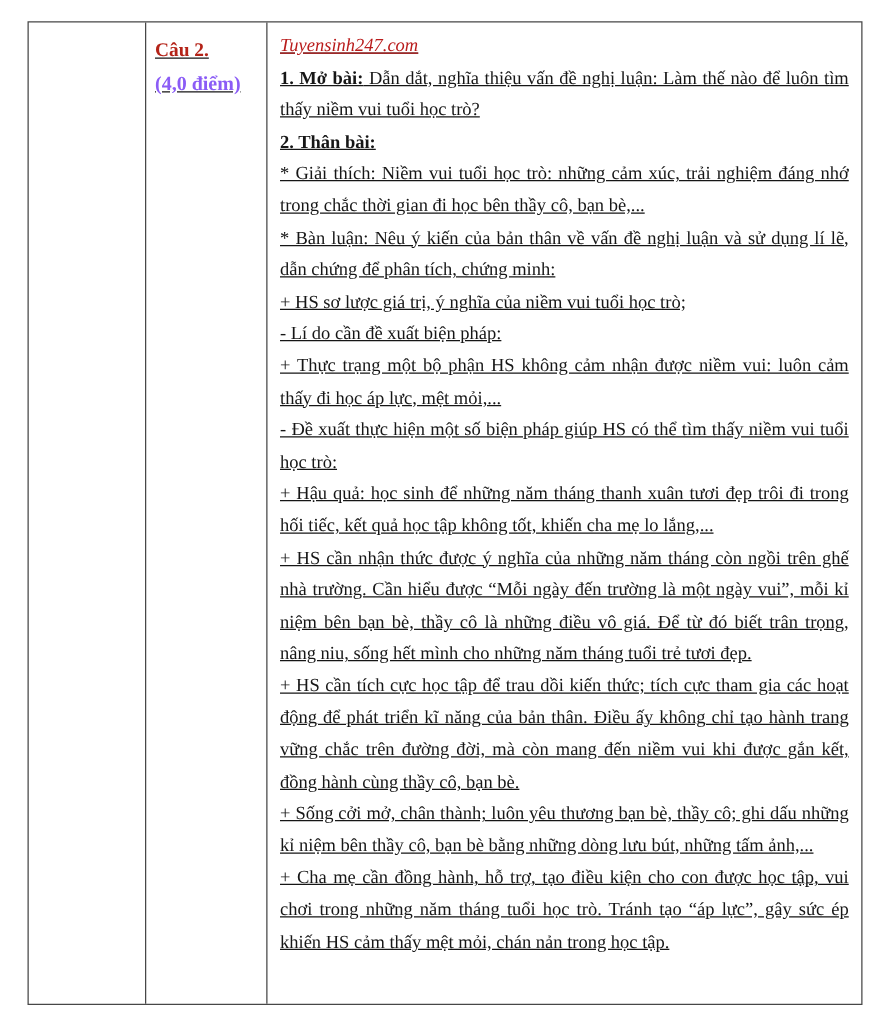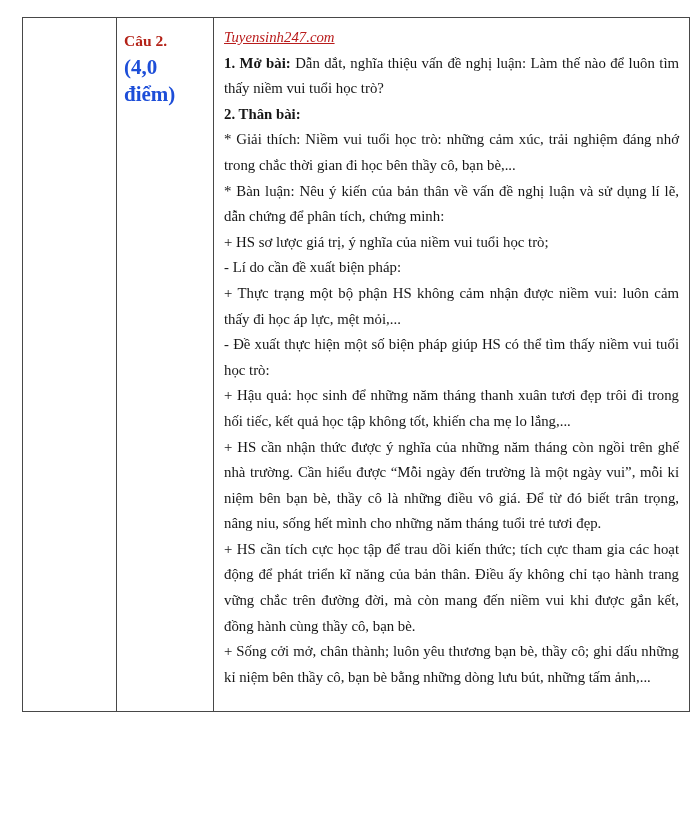--- a/index.html
+++ b/index.html
@@ -3,35 +3,35 @@
 <meta charset="utf-8">
 <style>
   html,body{margin:0;padding:0;}
   body{
     width:700px;height:814px;background:#ffffff;
     font-family:"Liberation Serif","DejaVu Serif",serif;
     color:#161616;position:relative;overflow:hidden;
   }
   .page{position:absolute;left:0;top:0;width:700px;height:814px;background:#ffffff;}
   .rubric-table{
-    position:absolute;left:22px;top:17px;width:668px;height:695px;
+    position:absolute;left:22px;top:17px;width:668px;height:787px;
     display:flex;box-sizing:border-box;
-    border:1.5px solid #474747;background:#ffffff;
+    border:1.5px solid #474747;background:#ffffff;text-decoration:underline;
   }
   .col{box-sizing:border-box;height:100%;}
   .col-empty{width:94px;border-right:1.5px solid #474747;}
   .col-question{
     width:97px;border-right:1.5px solid #474747;
     padding:9px 4px 0 7px;
   }
   .q-label{
     font-weight:bold;font-size:15.5px;line-height:27px;color:#b42318;margin:0;
   }
   .q-points{
-    font-weight:bold;font-size:21px;line-height:27px;color:#1d4ed8;margin:0;
+    font-weight:bold;font-size:16px;line-height:27px;color:#8b5cf6;margin:0;
   }
   .col-content{
     flex:1;padding:7px 10px 0 10px;overflow:hidden;
   }
   .col-content p{
     margin:0;font-size:14.8px;line-height:25.6px;text-align:justify;color:#161616;
   }
   .intro{font-style:italic;}
   .link-line{text-align:left;}
   .doc-link{
@@ -60,16 +60,17 @@
       <p><b></b><span>* Giải thích: Niềm vui tuổi học trò: những cảm xúc, trải nghiệm đáng nhớ trong chắc thời gian đi học bên thầy cô, bạn bè,...</span></p>
       <p><b></b><span>* Bàn luận: Nêu ý kiến của bản thân về vấn đề nghị luận và sử dụng lí lẽ, dẫn chứng để phân tích, chứng minh:</span></p>
       <p><b></b><span>+ HS sơ lược giá trị, ý nghĩa của niềm vui tuổi học trò;</span></p>
       <p><b></b><span>- Lí do cần đề xuất biện pháp:</span></p>
       <p><b></b><span>+ Thực trạng một bộ phận HS không cảm nhận được niềm vui: luôn cảm thấy đi học áp lực, mệt mỏi,...</span></p>
       <p><b></b><span>- Đề xuất thực hiện một số biện pháp giúp HS có thể tìm thấy niềm vui tuổi học trò:</span></p>
       <p><b></b><span>+ Hậu quả: học sinh để những năm tháng thanh xuân tươi đẹp trôi đi trong hối tiếc, kết quả học tập không tốt, khiến cha mẹ lo lắng,...</span></p>
       <p><b></b><span>+ HS cần nhận thức được ý nghĩa của những năm tháng còn ngồi trên ghế nhà trường. Cần hiểu được “Mỗi ngày đến trường là một ngày vui”, mỗi kỉ niệm bên bạn bè, thầy cô là những điều vô giá. Để từ đó biết trân trọng, nâng niu, sống hết mình cho những năm tháng tuổi trẻ tươi đẹp.</span></p>
       <p><b></b><span>+ HS cần tích cực học tập để trau dồi kiến thức; tích cực tham gia các hoạt động để phát triển kĩ năng của bản thân. Điều ấy không chỉ tạo hành trang vững chắc trên đường đời, mà còn mang đến niềm vui khi được gắn kết, đồng hành cùng thầy cô, bạn bè.</span></p>
       <p><b></b><span>+ Sống cởi mở, chân thành; luôn yêu thương bạn bè, thầy cô; ghi dấu những kỉ niệm bên thầy cô, bạn bè bằng những dòng lưu bút, những tấm ảnh,...</span></p>
+      <p><b></b><span>+ Cha mẹ cần đồng hành, hỗ trợ, tạo điều kiện cho con được học tập, vui chơi trong những năm tháng tuổi học trò. Tránh tạo “áp lực”, gây sức ép khiến HS cảm thấy mệt mỏi, chán nản trong học tập.</span></p>
     </div>
 
   </div>
 </div>
 
 </body></html>

